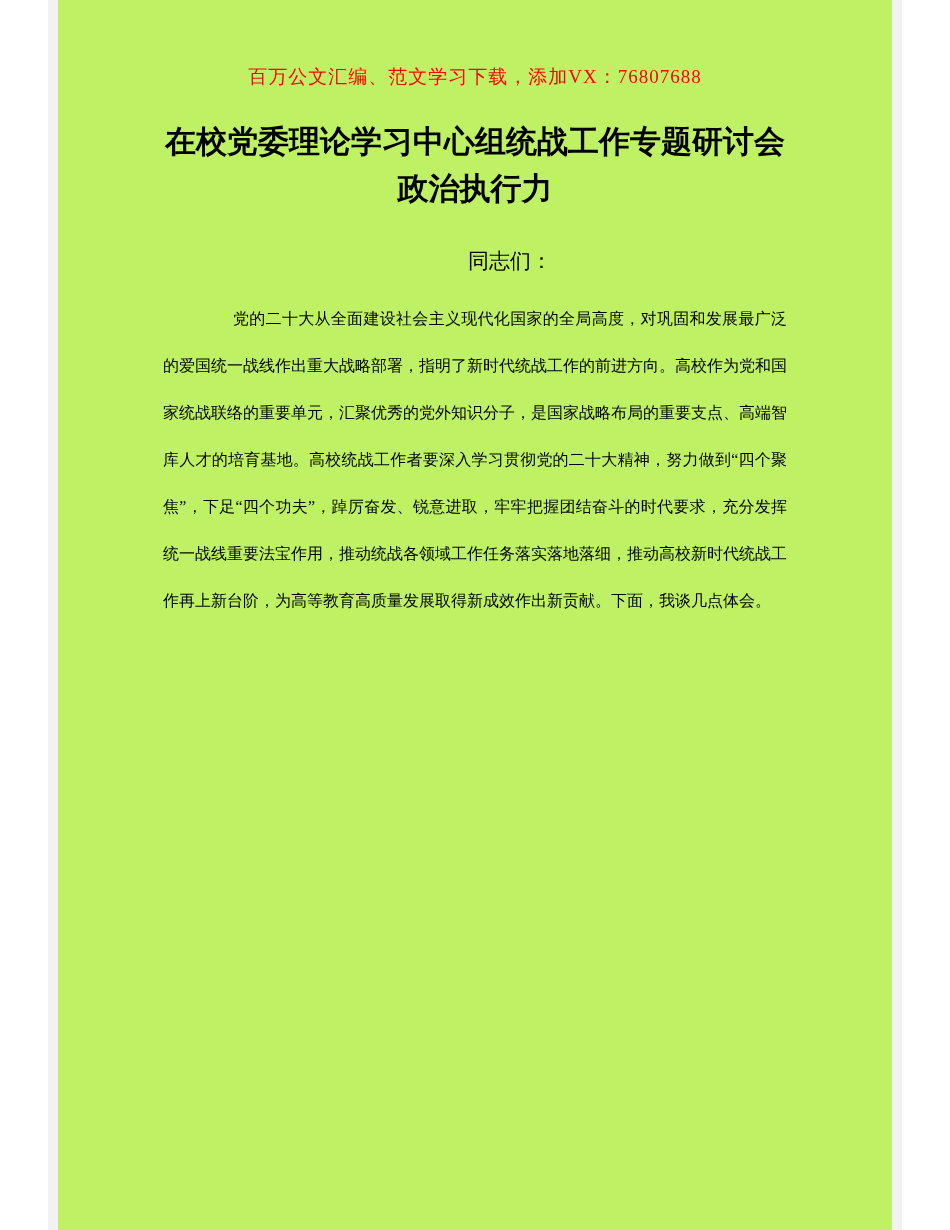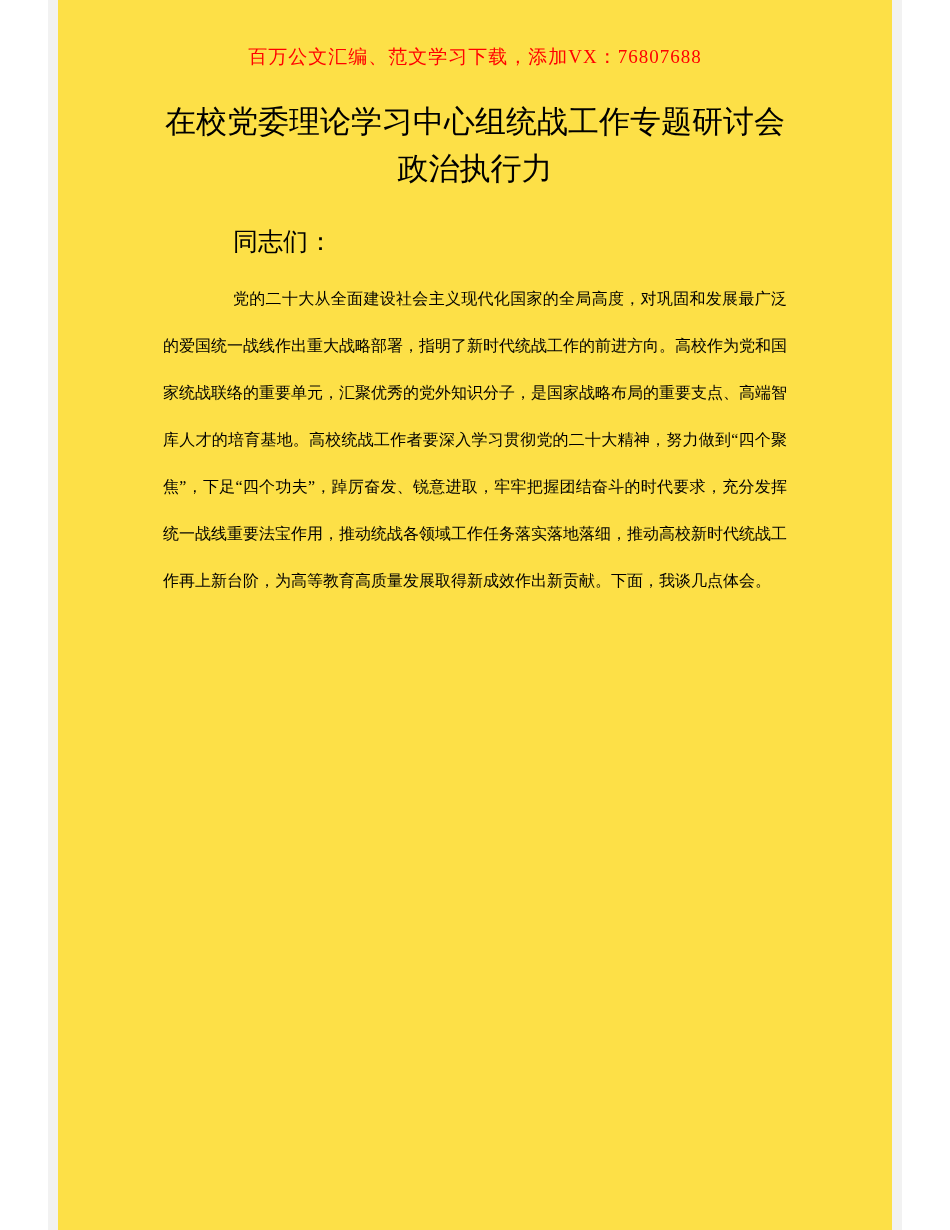--- a/index.html
+++ b/index.html
@@ -9,22 +9,22 @@
     height: 1230px;
     background: #ffffff;
     color: #000000;
     font-family: "Liberation Serif", serif;
     overflow: hidden;
   }
   .page {
     width: 854px;
     height: 1230px;
     margin: 0 auto;
-    background: #fde047;
-    padding: 44px 115px 0 115px;
+    background: #bef264;
+    padding: 64px 115px 0 115px;
     position: relative;
   }
   .page-edge {
     position: absolute;
     top: 0;
     width: 10px;
     height: 1230px;
     background: #f2f2f2;
   }
   .page-edge.left { left: 0; }
@@ -32,33 +32,34 @@
   .notice {
     text-align: center;
     font-size: 19px;
     letter-spacing: 1px;
     color: #ff0000;
     margin-bottom: 28px;
     font-family: "Liberation Serif", serif;
   }
   .doc-title {
     text-align: center;
-    font-weight: normal;
+    font-weight: bold;
     font-size: 31px;
     line-height: 47px;
     font-family: "Liberation Sans", sans-serif;
     margin-bottom: 26px;
     color: #000000;
   }
   .doc-title span { display: block; }
   .salutation {
-    font-size: 25px;
+    font-size: 21px;
     line-height: 47px;
     text-indent: 70px;
     margin-bottom: 10px;
+    text-align: center;
   }
   .para {
     font-size: 16px;
     line-height: 47px;
     text-align: justify;
     text-justify: inter-character;
     text-indent: 70px;
     margin-bottom: 16px;
     word-break: break-all;
   }

